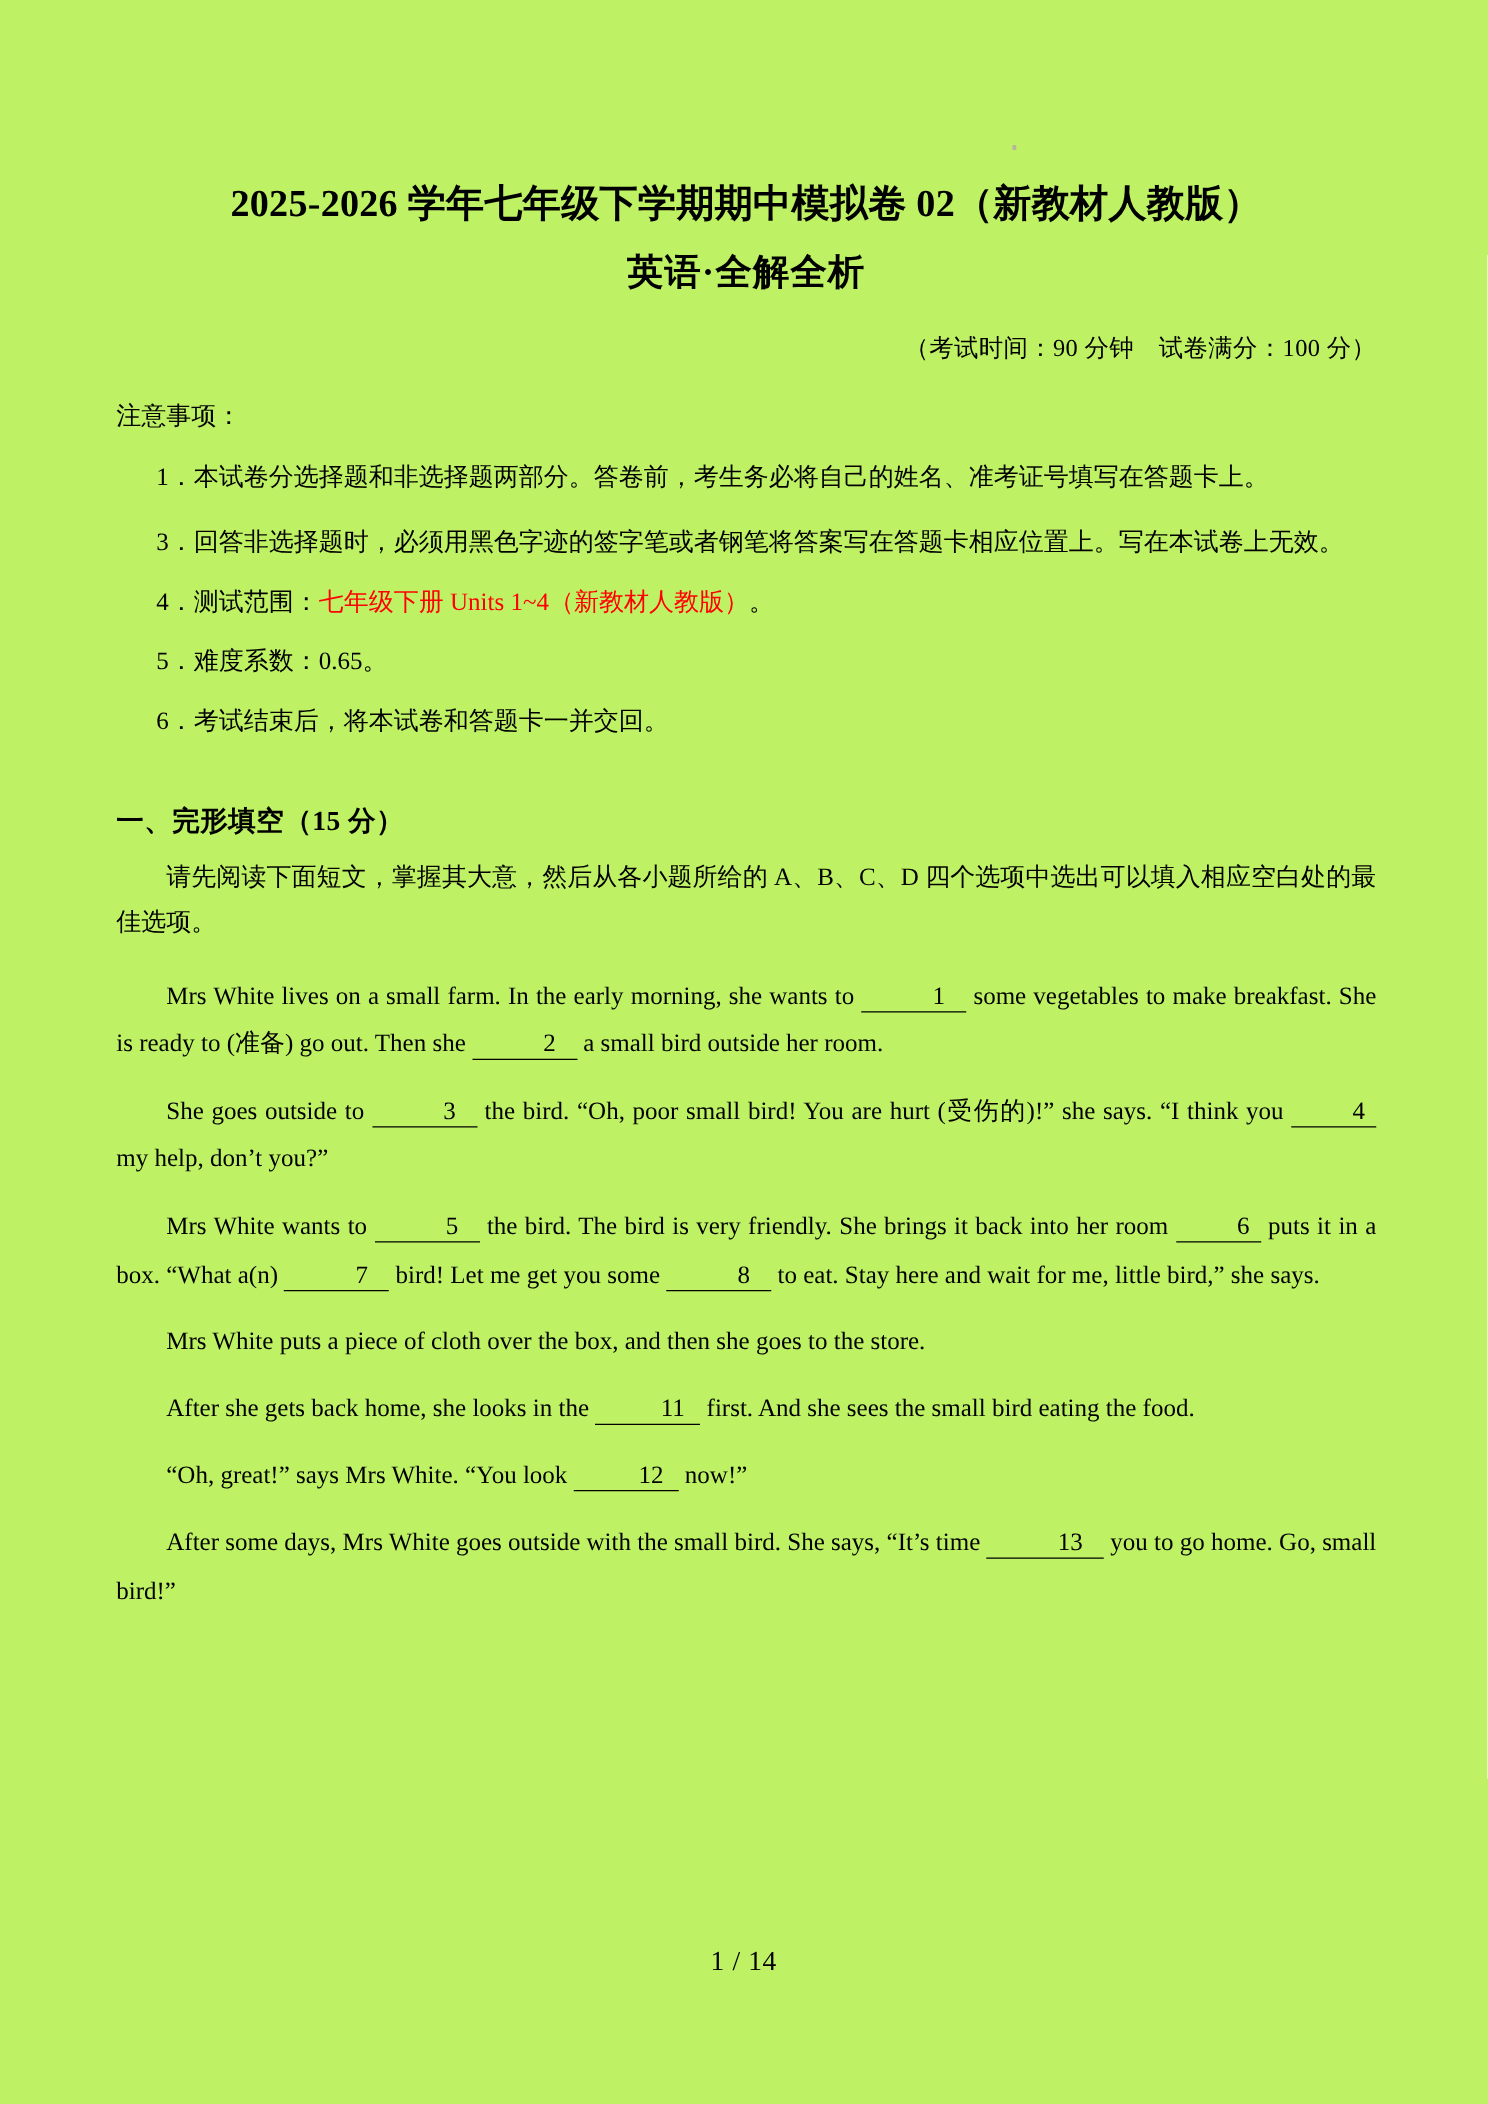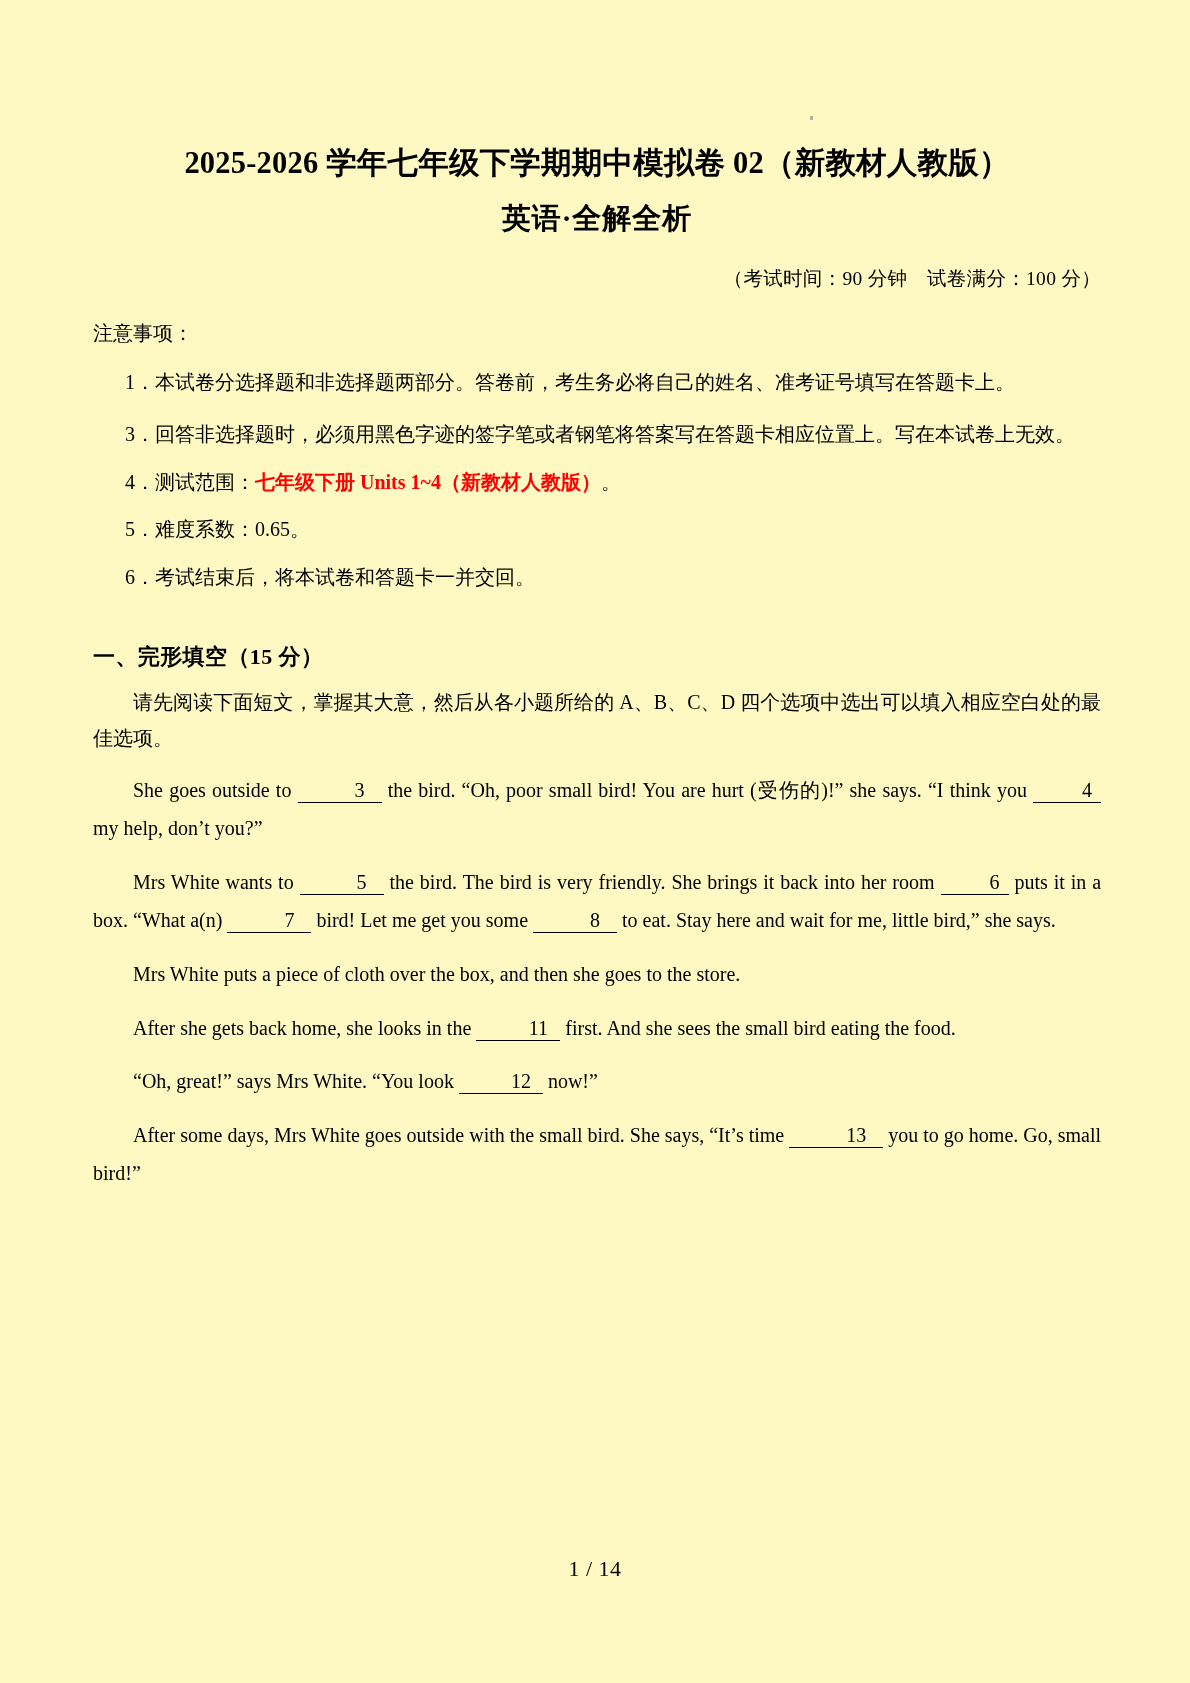--- a/index.html
+++ b/index.html
@@ -4,21 +4,21 @@
 <style>
   html, body {
     margin: 0;
     padding: 0;
     background: #ffffff;
   }
   .page {
     position: relative;
     width: 1190px;
     height: 1683px;
-    background: #fef9c3;
+    background: #bef264;
     margin: 0 auto;
     font-family: "Liberation Serif", "DejaVu Serif", serif;
     color: #000000;
     box-sizing: border-box;
     overflow: hidden;
   }
   .content {
     position: absolute;
     left: 93px;
     top: 0;
@@ -72,21 +72,21 @@
     line-height: 1.78;
     text-indent: 32px;
     text-align: justify;
     text-justify: inter-ideograph;
   }
   .notice-item.tight {
     padding-top: 12px;
   }
   .red-bold {
     color: #ff0000;
-    font-weight: bold;
+    font-weight: normal;
   }
 
   .section-heading {
     font-size: 22px;
     font-weight: bold;
     margin: 0;
     padding-top: 44px;
     line-height: 1.5;
     letter-spacing: 0.4px;
   }
@@ -152,20 +152,21 @@
     <p class="notice-item">3．回答非选择题时，必须用黑色字迹的签字笔或者钢笔将答案写在答题卡相应位置上。写在本试卷上无效。</p>
 
     <p class="notice-item tight"><span>4．测试范围：</span><span class="red-bold">七年级下册 Units 1~4（新教材人教版）</span><span>。</span></p>
 
     <p class="notice-item tight">5．难度系数：0.65。</p>
     <p class="notice-item tight">6．考试结束后，将本试卷和答题卡一并交回。</p>
 
     <h3 class="section-heading">一、完形填空（15 分）</h3>
     <p class="section-intro">请先阅读下面短文，掌握其大意，然后从各小题所给的 A、B、C、D 四个选项中选出可以填入相应空白处的最佳选项。</p>
 
+    <p class="passage-p first"><span>Mrs White lives on a small farm. In the early morning, she wants to</span> <span class="blank">1</span> <span>some vegetables to make breakfast. She is ready to (准备) go out. Then she</span> <span class="blank">2</span> <span>a small bird outside her room.</span></p>
 
     <p class="passage-p"><span>She goes outside to</span> <span class="blank">3</span> <span>the bird. “Oh, poor small bird! You are hurt (受伤的)!” she says. “I think you</span> <span class="blank narrow">4</span> <span>my help, don’t you?”</span></p>
 
     <p class="passage-p"><span>Mrs White wants to</span> <span class="blank">5</span> <span>the bird. The bird is very friendly. She brings it back into her room</span> <span class="blank narrow">6</span> <span>puts it in a box. “What a(n)</span> <span class="blank">7</span> <span>bird! Let me get you some</span> <span class="blank">8</span> <span>to eat. Stay here and wait for me, little bird,” she says.</span></p>
 
 
     <p class="passage-p"><span>Mrs White puts a piece of cloth over the box, and then she goes to the store.</span></p>
 
     <p class="passage-p"><span>After she gets back home, she looks in the</span> <span class="blank">11</span> <span>first. And she sees the small bird eating the food.</span></p>
 

